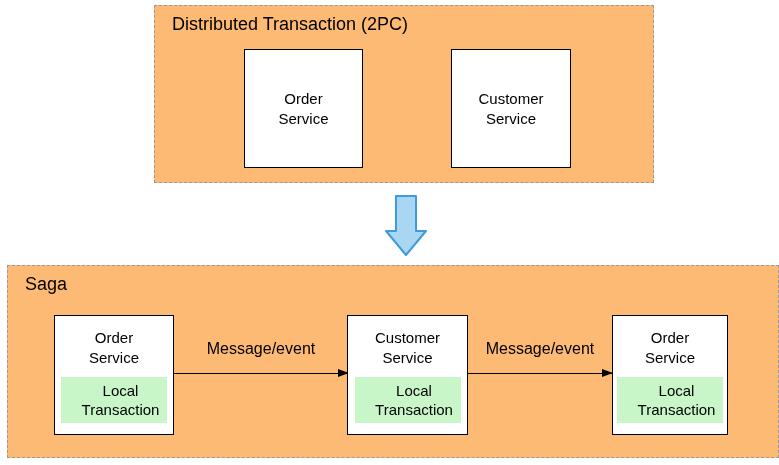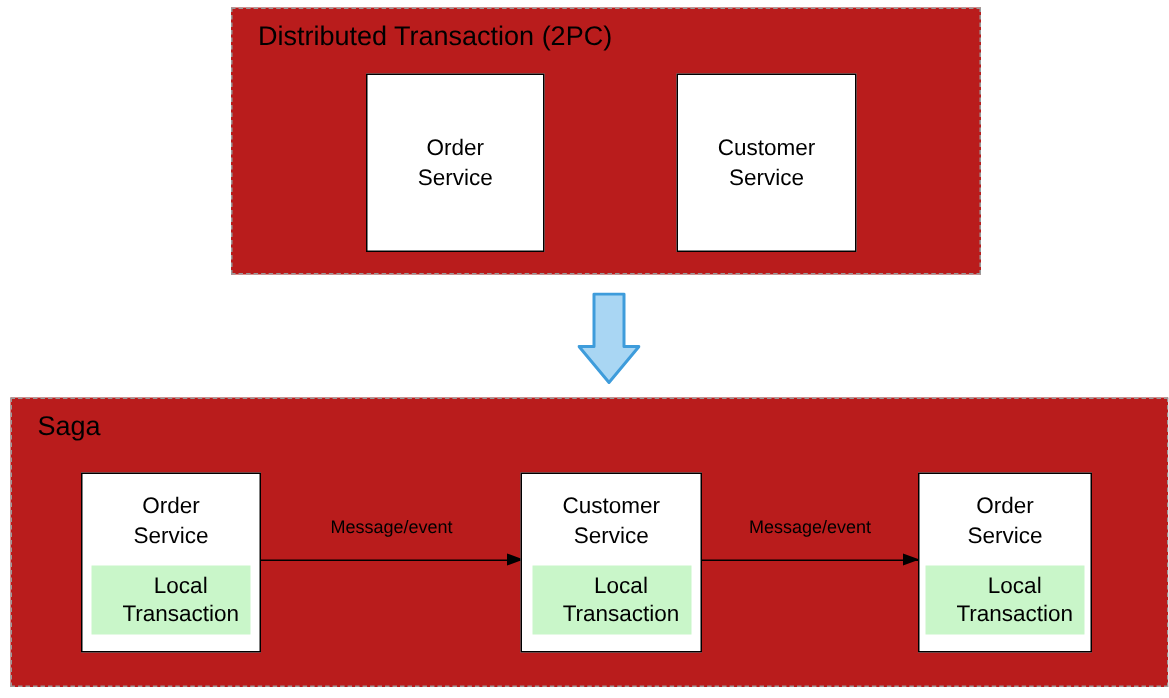--- a/index.html
+++ b/index.html
@@ -12,21 +12,21 @@
   #canvas {
     position: relative;
     width: 779px;
     height: 465px;
     background: #ffffff;
     overflow: hidden;
   }
   .dashed-container {
     position: absolute;
     border: 1px dashed var(--dashed-border, #999999);
-    background: #b91c1c;
+    background: #fdba74;
     box-sizing: border-box;
   }
   #container-2pc {
     left: 154px;
     top: 5px;
     width: 500px;
     height: 178px;
   }
   #container-saga {
     left: 7px;
@@ -115,21 +115,21 @@
     border-top: 4.5px solid transparent;
     border-bottom: 4.5px solid transparent;
     border-left: 11px solid #000000;
   }
   .link-label {
     position: absolute;
     left: 0;
     right: 0;
     bottom: 16px;
     text-align: center;
-    font-size: 12px;
+    font-size: 16px;
     white-space: pre;
   }
 
   #transform-arrow {
     position: absolute;
     left: 385px;
     top: 195px;
     width: 42px;
     height: 62px;
   }

